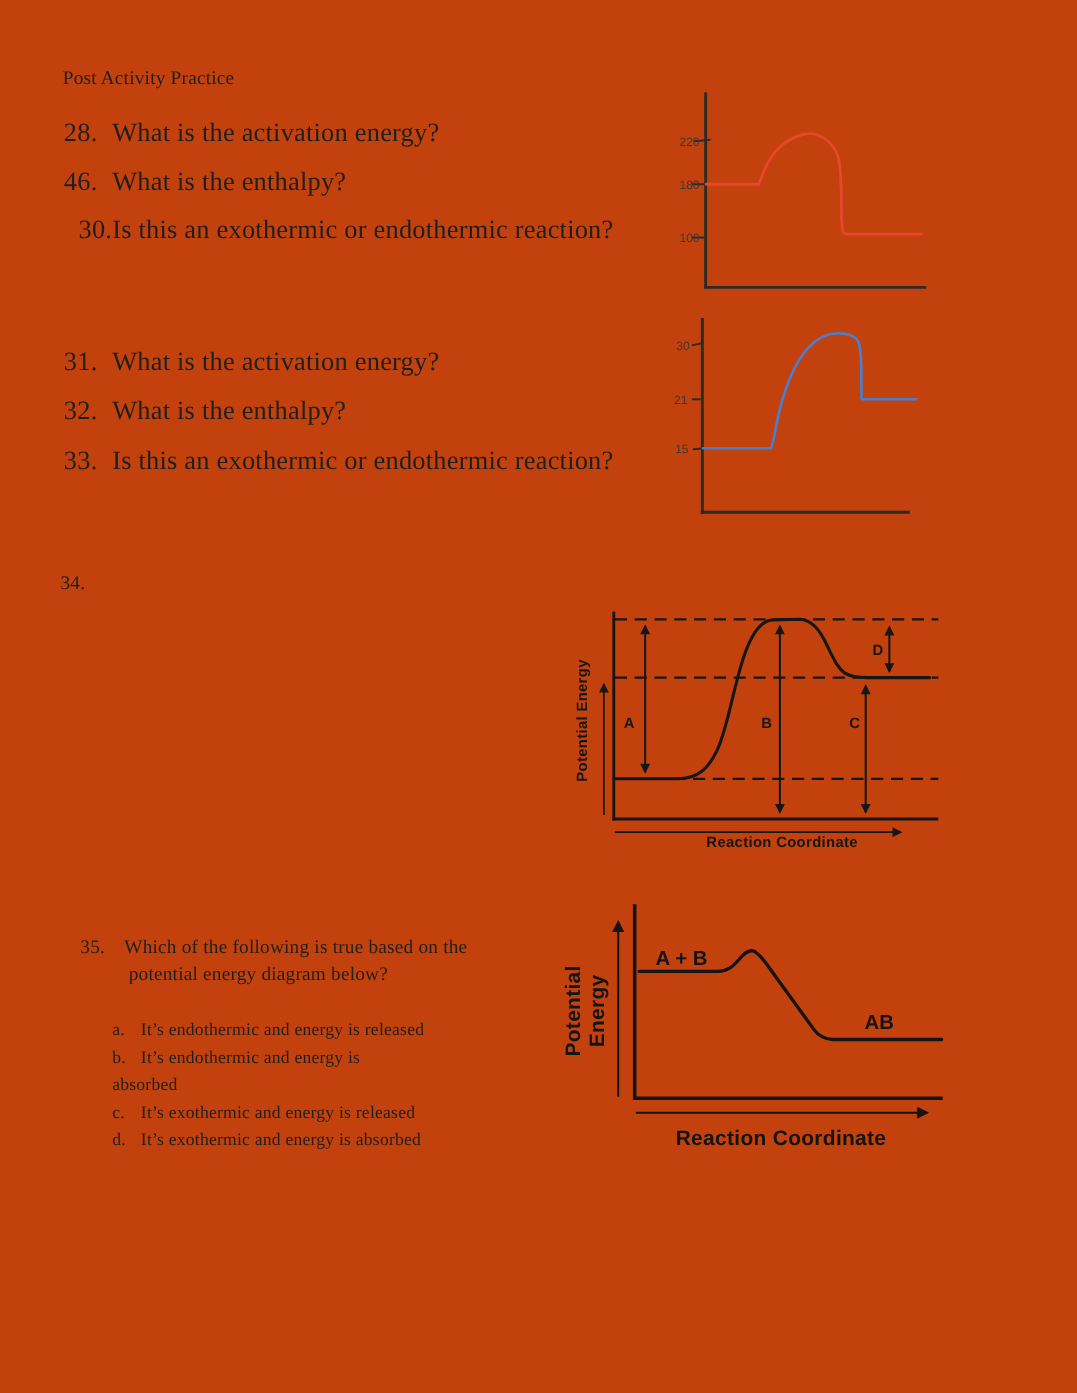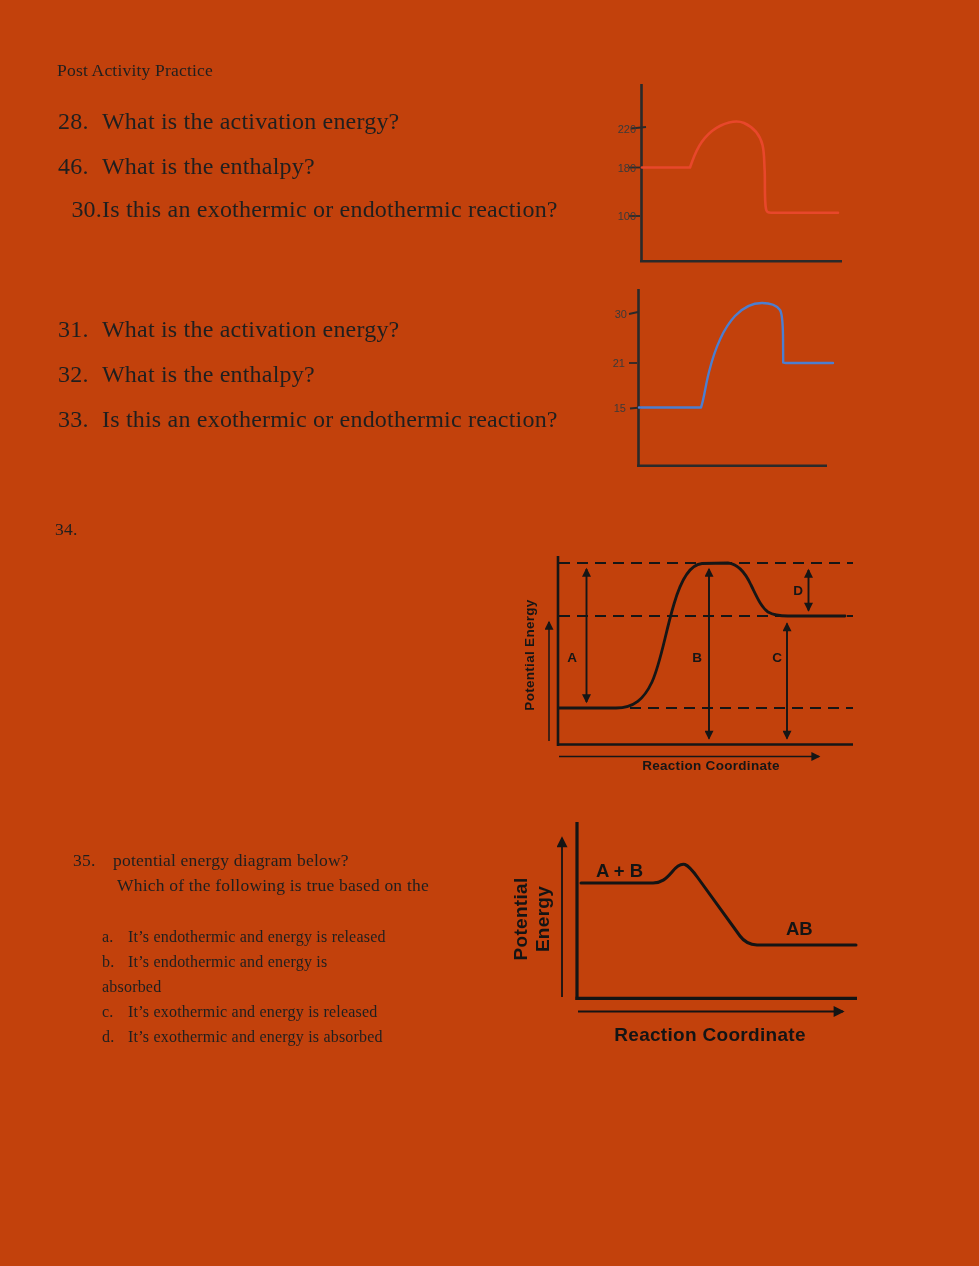--- a/index.html
+++ b/index.html
@@ -56,22 +56,22 @@
     <span class="qnum">33.</span><span>Is this an exothermic or endothermic reaction?</span>
   </div>
 
   <div class="abs qblock" style="left:55px;top:517px;width:450px;">
     <span class="qnum">34.</span>
   </div>
 
   <div class="abs qblock" style="left:58px;top:848px;width:450px;margin-left:15px;">
     <span class="qnum">35.</span>
     <div class="qlines qlines35" style="margin-left:44px;">
+      <div class="ln">Which of the following is true based on the</div>
       <div class="ln">potential energy diagram below?</div>
-      <div class="ln">Which of the following is true based on the</div>
     </div>
   </div>
 
   <div class="abs opts" style="left:102px;top:924px;">
     <div class="opt-row">
       <span class="opt-letter">a.</span><span>It’s endothermic and energy is released</span>
     </div>
     <div class="opt-row">
       <span class="opt-letter">b.</span><span>It’s endothermic and energy is</span>
     </div>

